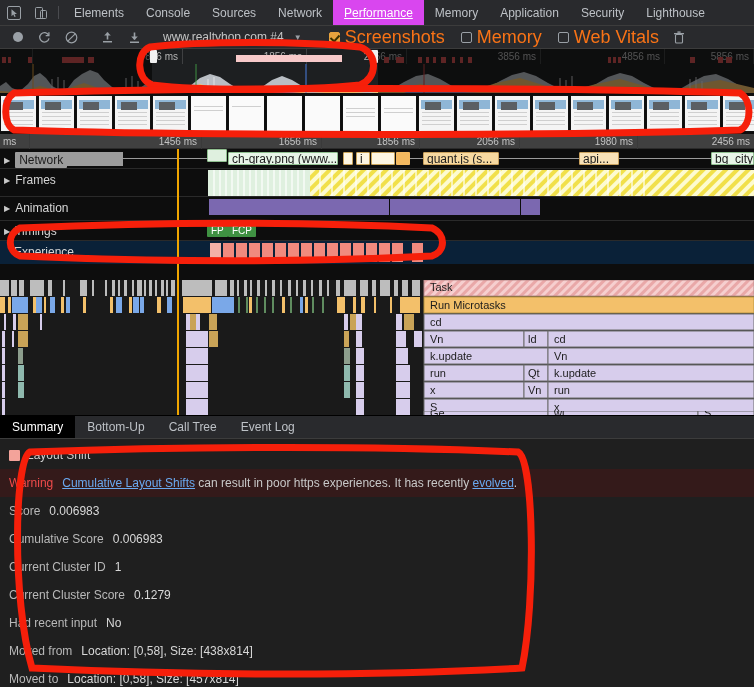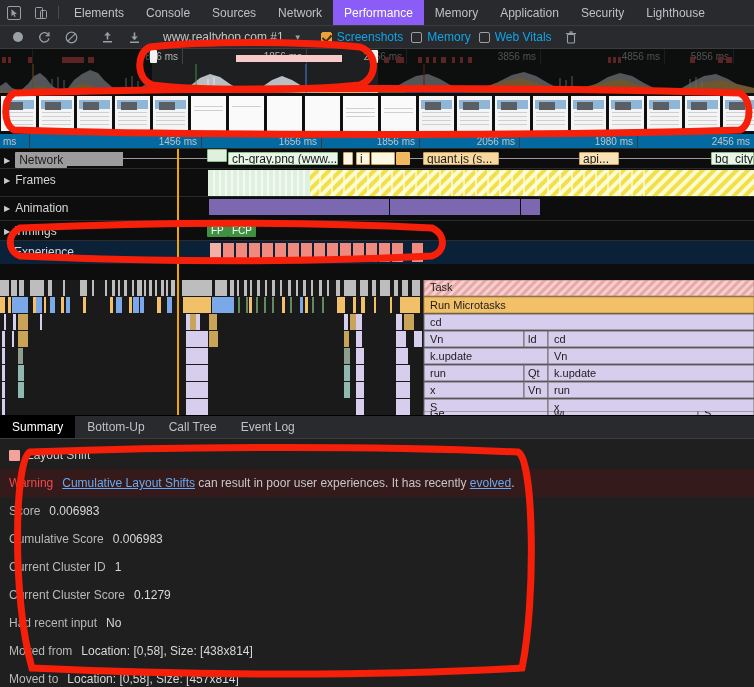--- a/index.html
+++ b/index.html
@@ -20,34 +20,34 @@
   }
   .tool-btn {
     width: 27px; display: flex; align-items: center; justify-content: center;
     color: #9aa0a6;
   }
   .vsep { width: 1px; background: #4a4b4f; margin: 6px 4px; }
   .tab {
     padding: 0 11px; display: flex; align-items: center; color: #bdc1c6;
     font-size: 12px; white-space: nowrap;
   }
-  .tab.active { background: #8b5cf6; color: #fff; }
+  .tab.active { background: #d946ef; color: #fff; text-decoration: underline; }
 
   
   .rectoolbar {
     height: 23px; background: #292a2d; display: flex; align-items: center;
     border-bottom: 1px solid #3c3c3c; flex: 0 0 23px; padding-left: 4px;
   }
   .rt-icon { width: 27px; display: flex; align-items: center; justify-content: center; color: #9aa0a6; }
   .urlpick {
     display: flex; align-items: center; color: #c5c5c5; font-size: 12px;
     padding: 0 2px 0 6px; white-space: nowrap;
   }
   .caret-dn { margin-left: 10px; font-size: 8px; color: #9aa0a6; }
-  .cbwrap { display: flex; align-items: center; margin-left: 8px; color: #0ea5e9; font-size: 12px; white-space: nowrap; }
+  .cbwrap { display: flex; align-items: center; margin-left: 16px; color: #f97316; font-size: 18px; white-space: nowrap; }
   .cbox {
     width: 11px; height: 11px; border: 1px solid #9aa0a6; border-radius: 2px;
     margin-right: 5px; background: transparent;
   }
   .cbox.checked { background: #e8a33d; border-color: #e8a33d; position: relative; }
   .cbox.checked::after {
     content: ""; position: absolute; left: 2px; top: 0px; width: 4px; height: 7px;
     border: solid #3a3000; border-width: 0 2px 2px 0; transform: rotate(42deg);
   }
 
@@ -74,21 +74,21 @@
     height: 37px; width: 37px; margin-right: 1px; background: #f4f4f4; flex: 0 0 37px;
     position: relative; overflow: hidden; border: 1px solid #111;
   }
   .frame .sky { position:absolute; top:4px; left:2px; right:2px; height:9px; background:#8fb6d6; }
   .frame .bldg { position:absolute; top:6px; left:6px; width:16px; height:8px; background:#5b5f63; }
   .frame .ln { position:absolute; left:3px; right:3px; height:1px; background:#cfcfcf; }
   .frame.blank { background: #fafafa; }
 
   
   .tl-ruler {
-    flex: 0 0 15px; background: #0369a1; position: relative; border-bottom: 1px solid #2b2b2b;
+    flex: 0 0 15px; background: #404040; position: relative; border-bottom: 1px solid #2b2b2b;
   }
   .tl-tick {
     position: absolute; top:0; height:15px; border-right: 1px solid #3a3a3a;
     font-size: 10px; color: #c3c3c3; text-align: right; padding-right:4px; line-height:15px;
   }
 
   
   .tracks { flex: 0 0 266px; background: #0d0d0d; position: relative; overflow: hidden; }
   .track-row { position: relative; }
   .track-head {
@@ -199,21 +199,21 @@
     </div>
     <div class="rt-icon">
       <svg width="13" height="13" viewBox="0 0 13 13">
           <path d="M6.5 1.5 L6.5 8.5" stroke="#9aa0a6" stroke-width="1.6"></path>
           <path d="M3.2 5.6 L6.5 8.9 L9.8 5.6 Z" fill="#9aa0a6"></path>
           <rect x="2" y="10.5" width="9" height="1.5" fill="#9aa0a6"></rect>
         </svg>
     </div>
     <div class="vsep"></div>
     <div class="urlpick">
-      <span>www.realtyhop.com #1</span>
+      <span>www.realtyhop.com #4</span>
       <span class="caret-dn">▼</span>
     </div>
     <div class="vsep"></div>
     <label class="cbwrap">
       <span class="cbox checked"></span>
       <span>Screenshots</span>
     </label>
     <label class="cbwrap">
       <span class="cbox"></span>
       <span>Memory</span>
@@ -232,21 +232,21 @@
   </div>
 
   <div class="overview">
     <div class="ov-ruler">
       <div class="ov-tick" style="left:0;width:33px"></div>
       <div class="ov-tick" style="left:33px;width:150px">856 ms</div>
       <div class="ov-tick" style="left:183px;width:124px">1856 ms</div>
       <div class="ov-tick" style="left:290px;width:117px">2856 ms</div>
       <div class="ov-tick" style="left:424px;width:117px">3856 ms</div>
       <div class="ov-tick" style="left:554px;width:111px">4856 ms</div>
-      <div class="ov-tick" style="left:632px;width:102px">5856 ms</div>
+      <div class="ov-tick" style="left:652px;width:102px">5856 ms</div>
     </div>
     <svg class="ov-canvas" width="754" height="29" viewBox="0 0 754 29" preserveAspectRatio="none">
       <rect width="754" height="29" fill="#1d1f21"></rect>
       <path d="M0 29 L0 22 L6 18 L12 24 L20 27 L28 20 L34 12 L40 9 L46 14 L52 22 L60 26 L68 24 L74 16 L82 10 L90 6 L98 9 L104 16 L112 23 L120 27 L130 28 L140 24 L150 17 L160 20 L170 26 L180 28 L190 22 L200 14 L210 10 L220 13 L230 20 L240 26 L252 28 L262 23 L272 16 L282 12 L292 16 L302 22 L312 27 L322 28 L332 25 L344 20 L356 23 L368 27 L380 28 L392 25 L404 18 L416 12 L428 10 L440 15 L452 22 L464 26 L476 28 L488 24 L500 17 L512 11 L524 8 L536 12 L548 19 L560 25 L572 28 L584 26 L596 20 L608 13 L620 9 L632 12 L644 19 L656 25 L668 28 L680 25 L692 18 L704 12 L716 10 L728 15 L740 22 L754 27 L754 29 Z" fill="#b9bec4"></path>
       <path d="M0 29 L0 27 L18 28 L40 22 L60 27 L84 19 L104 26 L130 28 L156 25 L180 28 L200 20 L226 27 L250 28 L268 22 L290 27 L312 29 L340 27 L368 29 L396 26 L420 20 L444 25 L470 28 L496 19 L520 14 L546 22 L570 27 L596 20 L620 15 L648 23 L670 28 L696 20 L720 16 L754 24 L754 29 Z" fill="#f3c06a"></path>
       <path d="M184 29 L192 25 L208 26 L220 22 L232 26 L248 28 L262 25 L280 27 L300 29 Z" fill="#7aa8e8"></path>
       <path d="M404 29 L416 24 L432 27 L448 25 L462 28 L480 29 Z" fill="#7aa8e8"></path>
       <g fill="none" stroke="#e8e8e8" stroke-width="1" opacity="0.85">
         <path d="M52 29 L52 15 M58 29 L58 13 M64 29 L64 16"></path>
         <path d="M126 29 L126 14 M132 29 L132 12 M138 29 L138 17"></path>
@@ -797,21 +797,21 @@
 
   <div class="details">
     <div class="det-title">
       <span class="swatch"></span>
       <span>Layout Shift</span>
     </div>
     <div class="warnrow">
       <span class="warnlabel">Warning</span>
       <span>
         <a class="lnk" href="#">Cumulative Layout Shifts</a>
-        <span>can result in poor user experiences. It has recently</span>
+        <span>can result in poor https experiences. It has recently</span>
         <a class="lnk" href="#">evolved</a><span>.</span>
       </span>
     </div>
     <div class="drow">
       <span class="dkey">Score</span>
       <span class="dval">0.006983</span>
     </div>
     <div class="drow">
       <span class="dkey">Cumulative Score</span>
       <span class="dval">0.006983</span>

